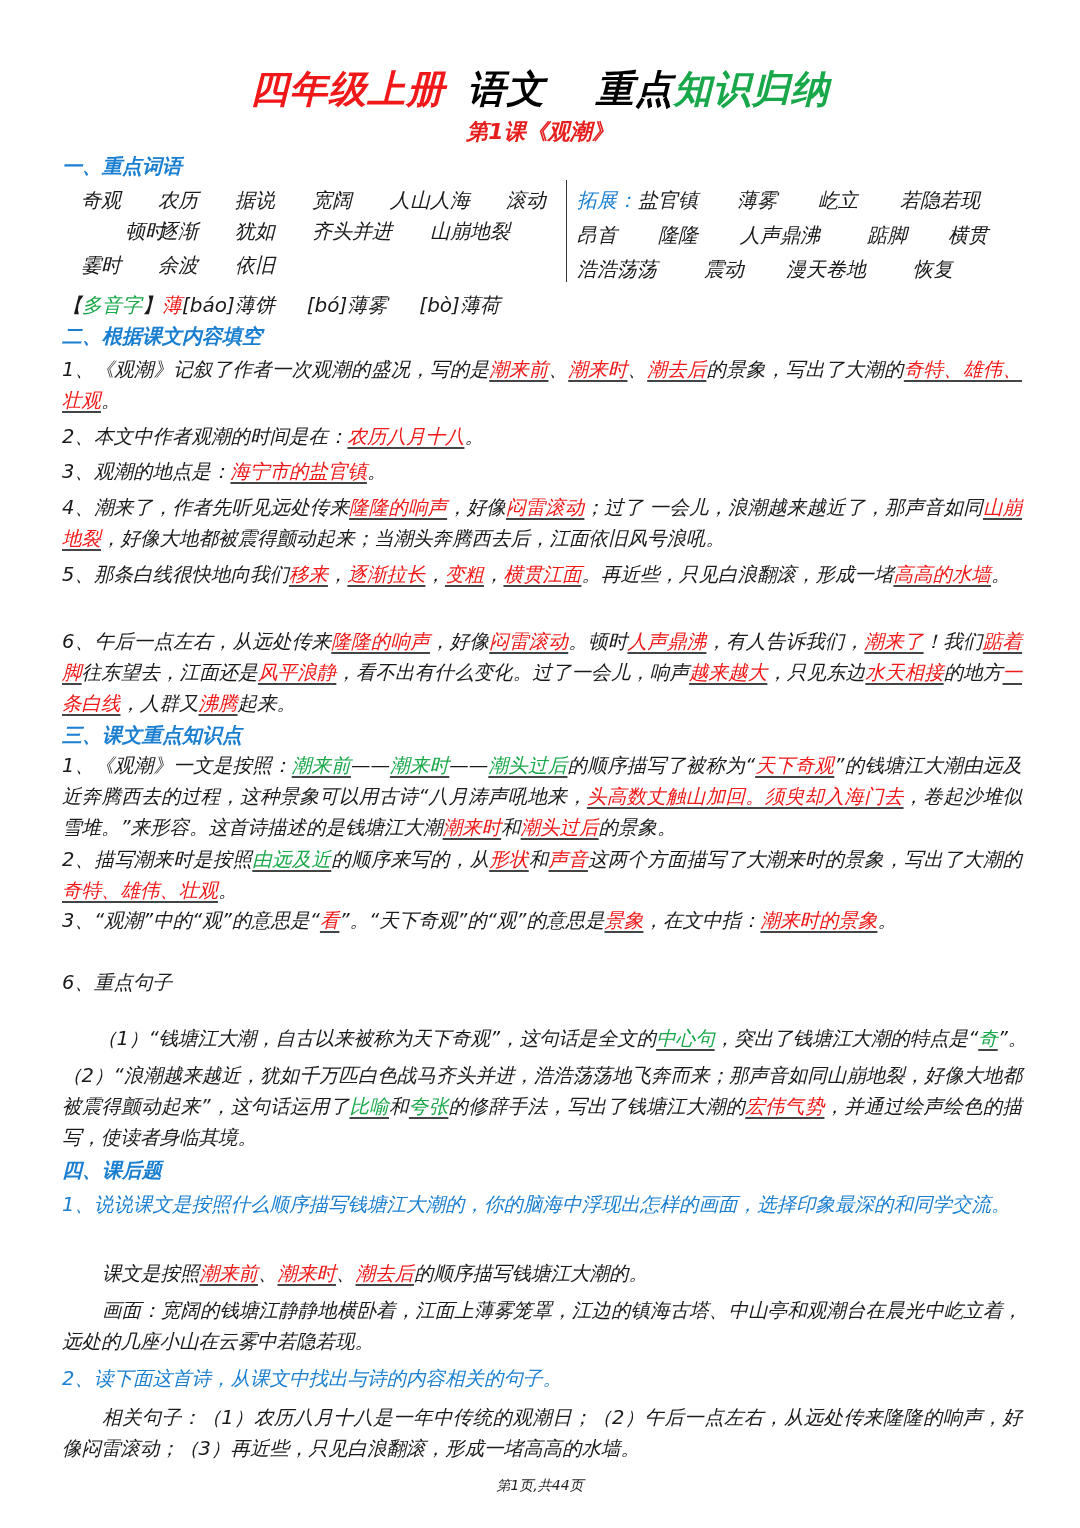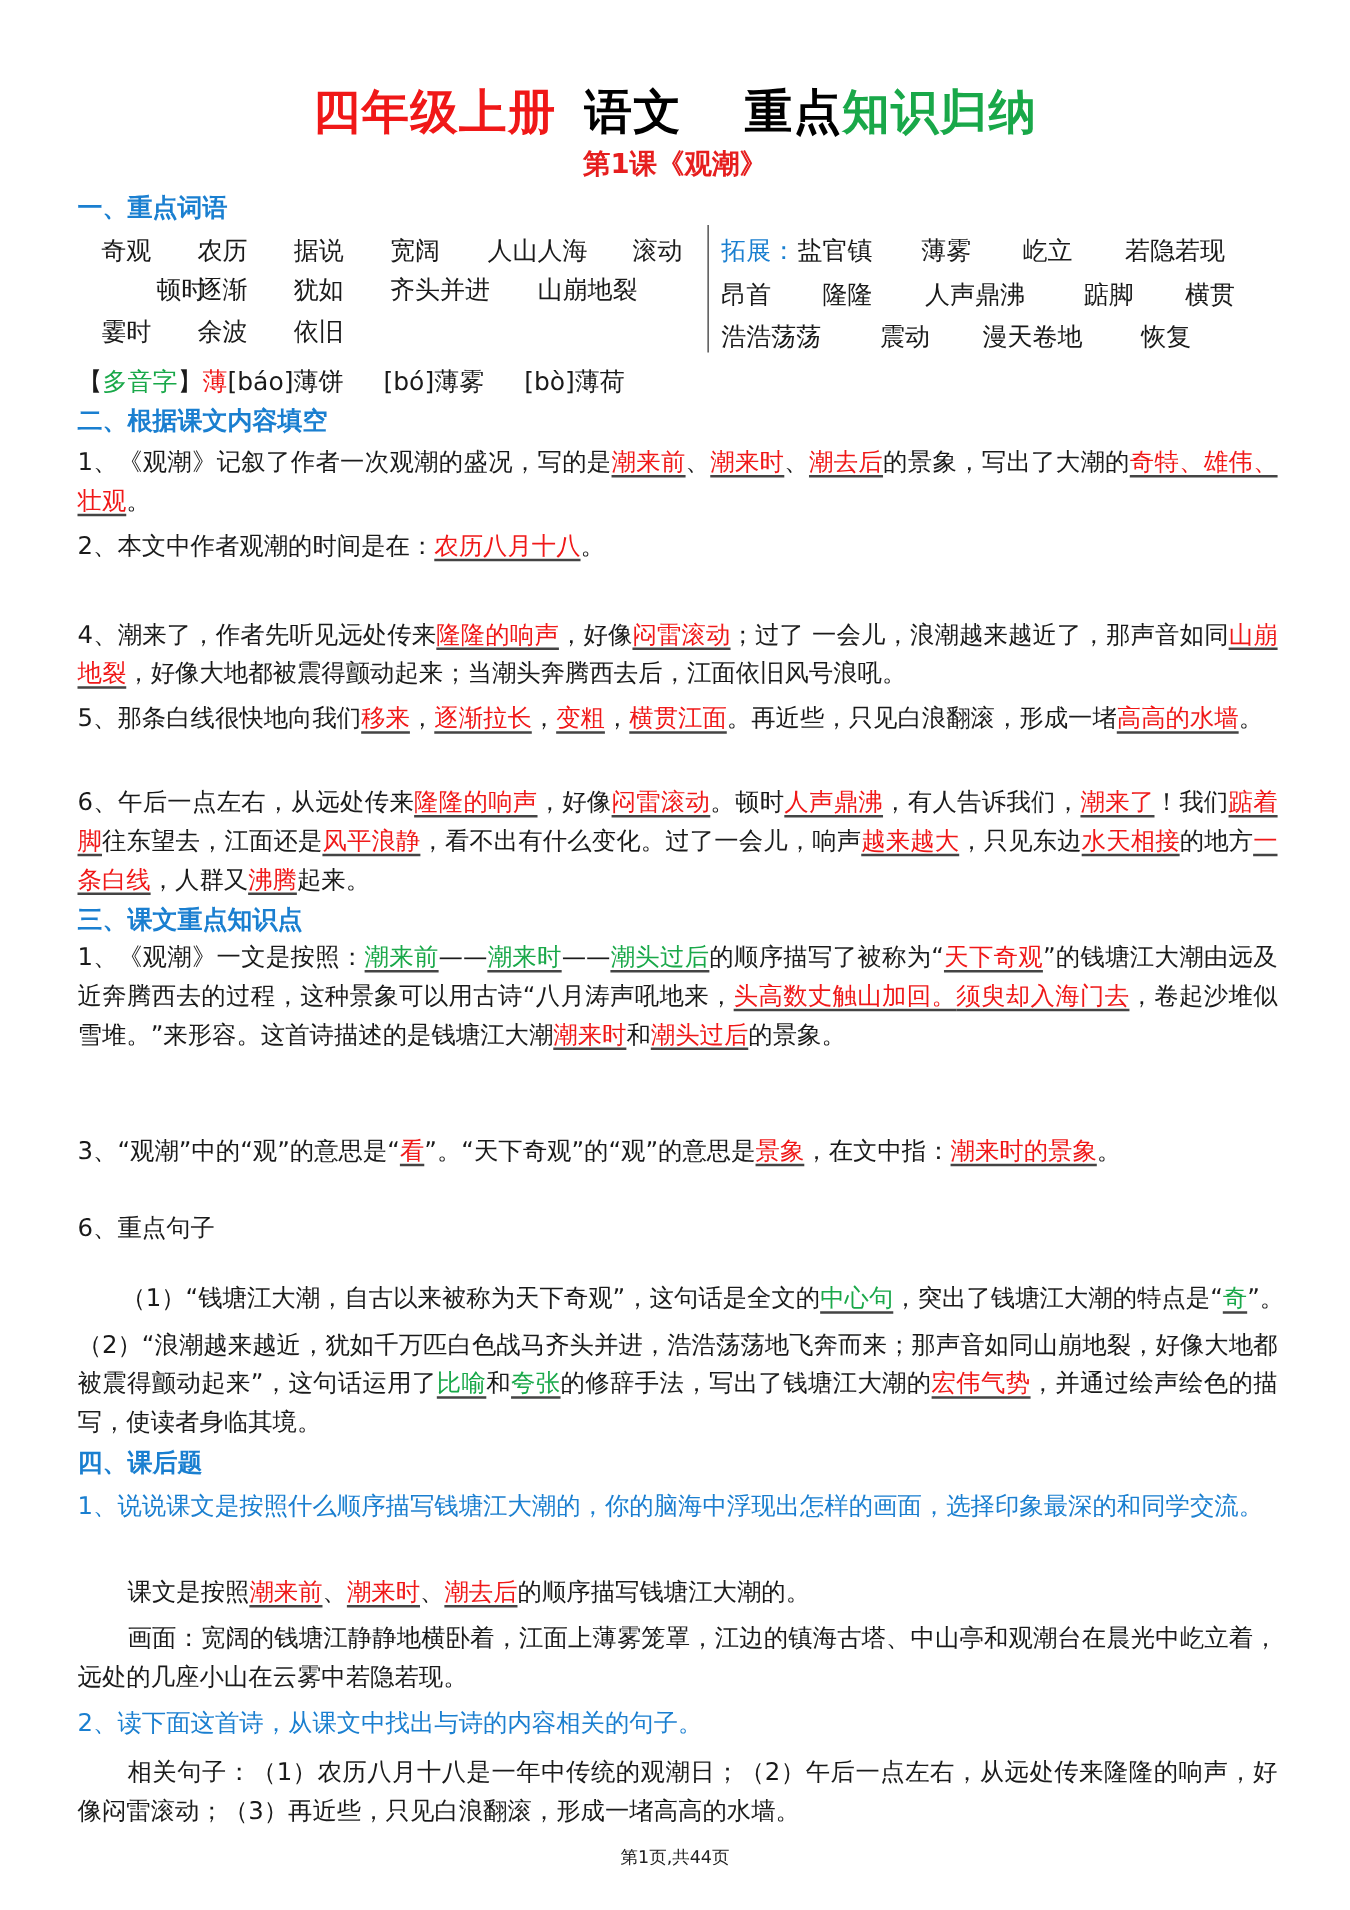--- a/index.html
+++ b/index.html
@@ -1,21 +1,21 @@
 <!DOCTYPE html>
 <html><head>
 <meta charset="utf-8">
 <style>
   html, body { margin: 0; padding: 0; background: #ffffff; }
   body {
     width: 1080px; height: 1528px; position: relative; overflow: hidden;
     font-family: "DejaVu Sans", "Liberation Sans", sans-serif;
     color: #1a1a1a;
   }
-  .page { position: absolute; left: 0; top: 0; width: 1080px; height: 1107px; }
+  .page { position: absolute; left: 0; top: 0; width: 1080px; height: 1107px; font-style: italic; }
   .title {
     position: absolute; top: 66px; left: 0; width: 1080px; text-align: center;
     font-size: 38px; font-weight: bold; letter-spacing: 1px; line-height: 46px;
   }
   .title .red { color: #f01818; }
   .title .black { color: #000; }
   .title .green { color: #19a849; }
   .subtitle {
     position: absolute; top: 116px; left: 0; width: 1080px; text-align: center;
     font-size: 22px; font-weight: bold; color: #e61e1e; line-height: 32px;
@@ -94,26 +94,28 @@
     <span class="w" style="left:913px;top:252px;">恢复</span>
   </div>
 
   <div class="poly">
     <span>【</span><span class="g">多音字</span><span>】</span><span class="r">薄</span><span>[báo]薄饼</span><span style="display:inline-block;width:32px;"></span><span>[bó]薄雾</span><span style="display:inline-block;width:32px;"></span><span>[bò]薄荷</span>
   </div>
 
   <div class="sec-h" style="top:322px;">二、根据课文内容填空</div>
   <div class="p" style="top:354px;"><span>1、《观潮》记叙了作者一次观潮的盛况，写的是</span><span class="red-u">潮来前</span><span>、</span><span class="red-u">潮来时</span><span>、</span><span class="red-u">潮去后</span><span>的景象，写出了大潮的</span><span class="red-u">奇特、雄伟、壮观</span><span>。</span></div>
   <div class="p" style="top:421px;"><span>2、本文中作者观潮的时间是在：</span><span class="red-u">农历八月十八</span><span>。</span></div>
+  <div class="p" style="top:456px;"><span>3、观潮的地点是：</span><span class="red-u">海宁市的盐官镇</span><span>。</span></div>
   <div class="p" style="top:492px;"><span>4、潮来了，作者先听见远处传来</span><span class="red-u">隆隆的响声</span><span>，好像</span><span class="red-u">闷雷滚动</span><span>；过了 一会儿，浪潮越来越近了，那声音如同</span><span class="red-u">山崩地裂</span><span>，好像大地都被震得颤动起来；当潮头奔腾西去后，江面依旧风号浪吼。</span></div>
   <div class="p" style="top:559px;"><span>5、那条白线很快地向我们</span><span class="red-u">移来</span><span>，</span><span class="red-u">逐渐拉长</span><span>，</span><span class="red-u">变粗</span><span>，</span><span class="red-u">横贯江面</span><span>。再近些，只见白浪翻滚，形成一堵</span><span class="red-u">高高的水墙</span><span>。</span></div>
   <div class="p" style="top:626px;"><span>6、午后一点左右，从远处传来</span><span class="red-u">隆隆的响声</span><span>，好像</span><span class="red-u">闷雷滚动</span><span>。顿时</span><span class="red-u">人声鼎沸</span><span>，有人告诉我们，</span><span class="red-u">潮来了</span><span>！我们</span><span class="red-u">踮着脚</span><span>往东望去，江面还是</span><span class="red-u">风平浪静</span><span>，看不出有什么变化。过了一会儿，响声</span><span class="red-u">越来越大</span><span>，只见东边</span><span class="red-u">水天相接</span><span>的地方</span><span class="red-u">一条白线</span><span>，人群又</span><span class="red-u">沸腾</span><span>起来。</span></div>
 
   <div class="sec-h" style="top:721px;">三、课文重点知识点</div>
   <div class="p" style="top:750px;"><span>1、《观潮》一文是按照：</span><span class="green-u">潮来前</span><span>——</span><span class="green-u">潮来时</span><span>——</span><span class="green-u">潮头过后</span><span>的顺序描写了被称为“</span><span class="red-u">天下奇观</span><span>”的钱塘江大潮由远及近奔腾西去的过程，这种景象可以用古诗“八月涛声吼地来，</span><span class="red-u">头高数丈触山加回。</span><span class="red-u">须臾却入海门去</span><span>，卷起沙堆似雪堆。”来形容。这首诗描述的是钱塘江大潮</span><span class="red-u">潮来时</span><span>和</span><span class="red-u">潮头过后</span><span>的景象。</span></div>
+  <div class="p" style="top:844px;"><span>2、描写潮来时是按照</span><span class="green-u">由远及近</span><span>的顺序来写的，从</span><span class="red-u">形状</span><span>和</span><span class="red-u">声音</span><span>这两个方面描写了大潮来时的景象，写出了大潮的</span><span class="red-u">奇特、雄伟、壮观</span><span>。</span></div>
   <div class="p" style="top:905px;"><span>3、“观潮”中的“观”的意思是“</span><span class="red-u">看</span><span>”。“天下奇观”的“观”的意思是</span><span class="red-u">景象</span><span>，在文中指：</span><span class="red-u">潮来时的景象</span><span>。</span></div>
   <div class="p" style="top:967px;"><span>6、重点句子</span></div>
   <div class="p" style="top:1023px;margin-left:35px;"><span>（1）“钱塘江大潮，自古以来被称为天下奇观”，这句话是全文的</span><span class="green-u">中心句</span><span>，突出了钱塘江大潮的特点是“</span><span class="green-u">奇</span><span>”。</span></div>
   <div class="p" style="top:1060px;"><span>（2）“浪潮越来越近，犹如千万匹白色战马齐头并进，浩浩荡荡地飞奔而来；那声音如同山崩地裂，好像大地都被震得颤动起来”，这句话运用了</span><span class="green-u">比喻</span><span>和</span><span class="green-u">夸张</span><span>的修辞手法，写出了钱塘江大潮的</span><span class="red-u">宏伟气势</span><span>，并通过绘声绘色的描写，使读者身临其境。</span></div>
 
   <div class="sec-h" style="top:1156px;">四、课后题</div>
   <div class="p q-blue" style="top:1189px;">1、说说课文是按照什么顺序描写钱塘江大潮的，你的脑海中浮现出怎样的画面，选择印象最深的和同学交流。</div>
   <div class="p indent" style="top:1258px;"><span>课文是按照</span><span class="red-u">潮来前</span><span>、</span><span class="red-u">潮来时</span><span>、</span><span class="red-u">潮去后</span><span>的顺序描写钱塘江大潮的。</span></div>
   <div class="p indent" style="top:1295px;">画面：宽阔的钱塘江静静地横卧着，江面上薄雾笼罩，江边的镇海古塔、中山亭和观潮台在晨光中屹立着，远处的几座小山在云雾中若隐若现。</div>
   <div class="p q-blue" style="top:1363px;">2、读下面这首诗，从课文中找出与诗的内容相关的句子。</div>

